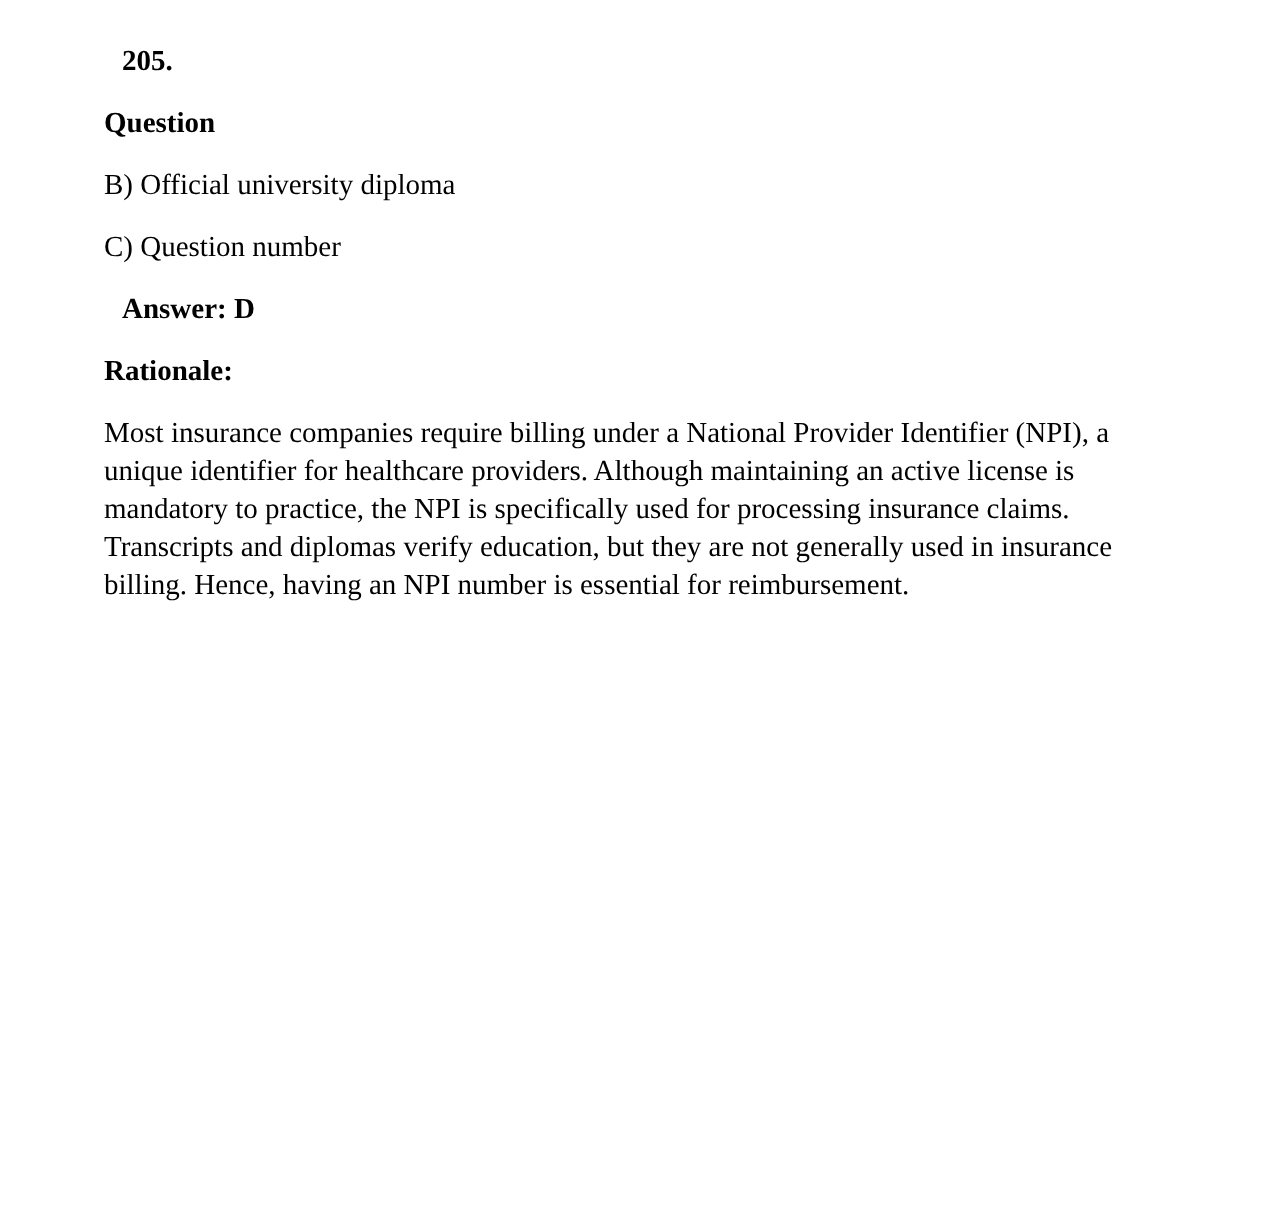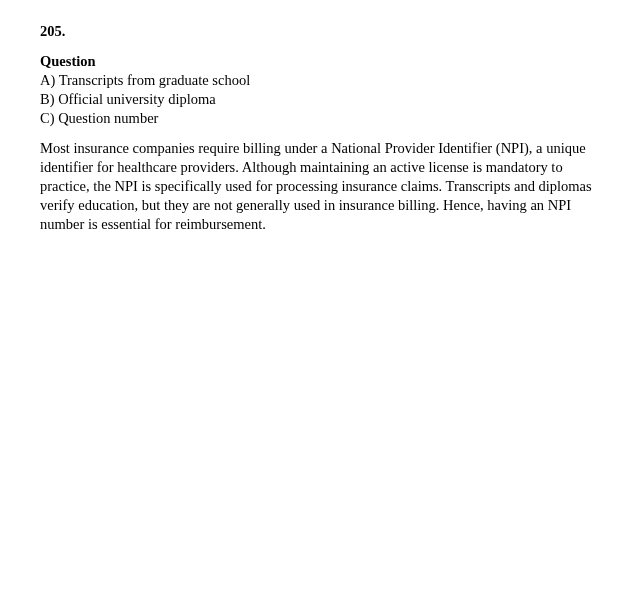--- a/index.html
+++ b/index.html
@@ -22,40 +22,42 @@
     width: 641px;
   }
   .content {
     max-width: 558px;
   }
   .block {
     margin: 0 0 11px 0;
   }
   .bold {
     font-weight: bold;
+    margin-left: 21px;
   }
   .line {
-    margin: 0;
+    margin: 12px;
     padding: 0;
   }
 </style>
 </head>
 <body>
 
 <div class="page">
   <div class="content">
 
     <div class="block bold">205.</div>
 
     <div class="block">
       <div class="line bold">Question</div>
-      <div class="line">A) Transcripts from graduate school</div>
       <div class="line">B) Official university diploma</div>
       <div class="line">C) Question number</div>
     </div>
 
+    <div class="block bold">Answer: D</div>
 
     <div class="block">
+      <div class="line bold">Rationale:</div>
       <div class="line">Most insurance companies require billing under a National Provider Identifier (NPI), a unique identifier for healthcare providers. Although maintaining an active license is mandatory to practice, the NPI is specifically used for processing insurance claims. Transcripts and diplomas verify education, but they are not generally used in insurance billing. Hence, having an NPI number is essential for reimbursement.</div>
     </div>
 
   </div>
 </div>
 
 </body></html>

